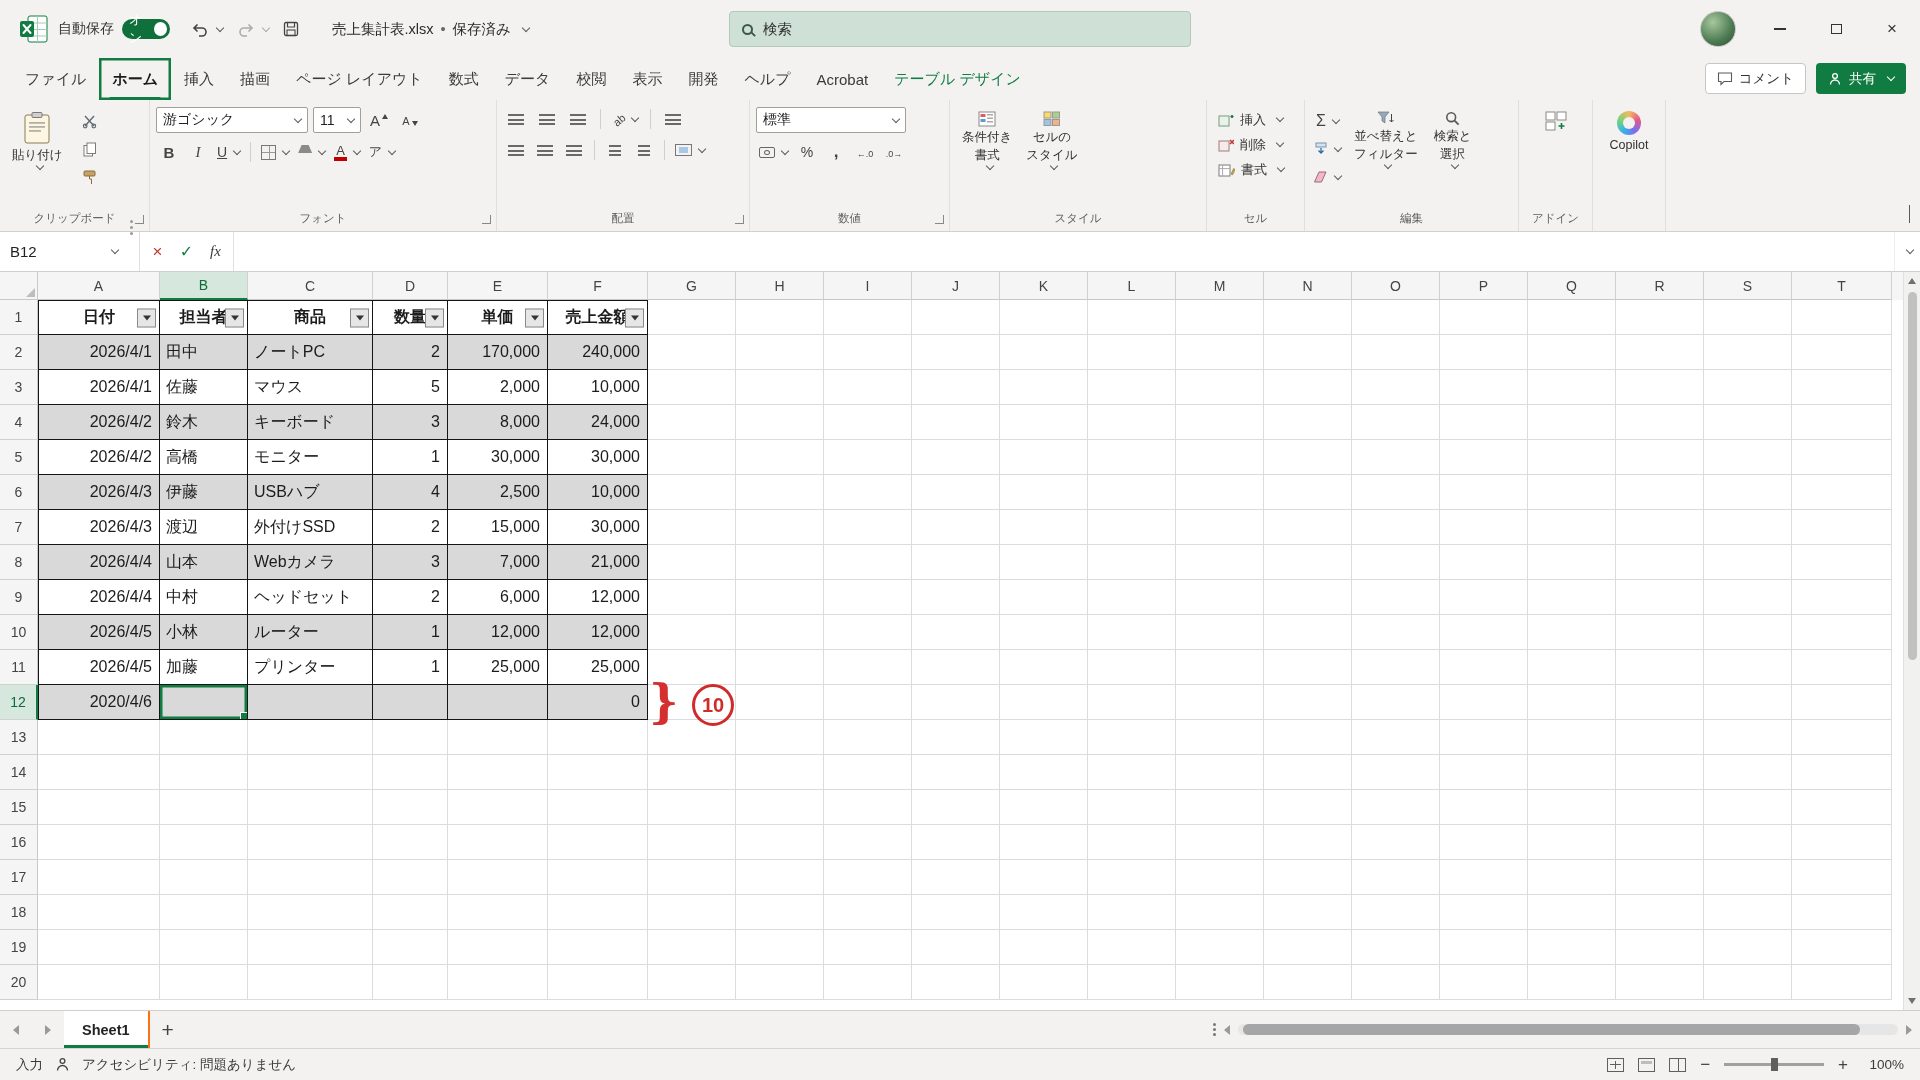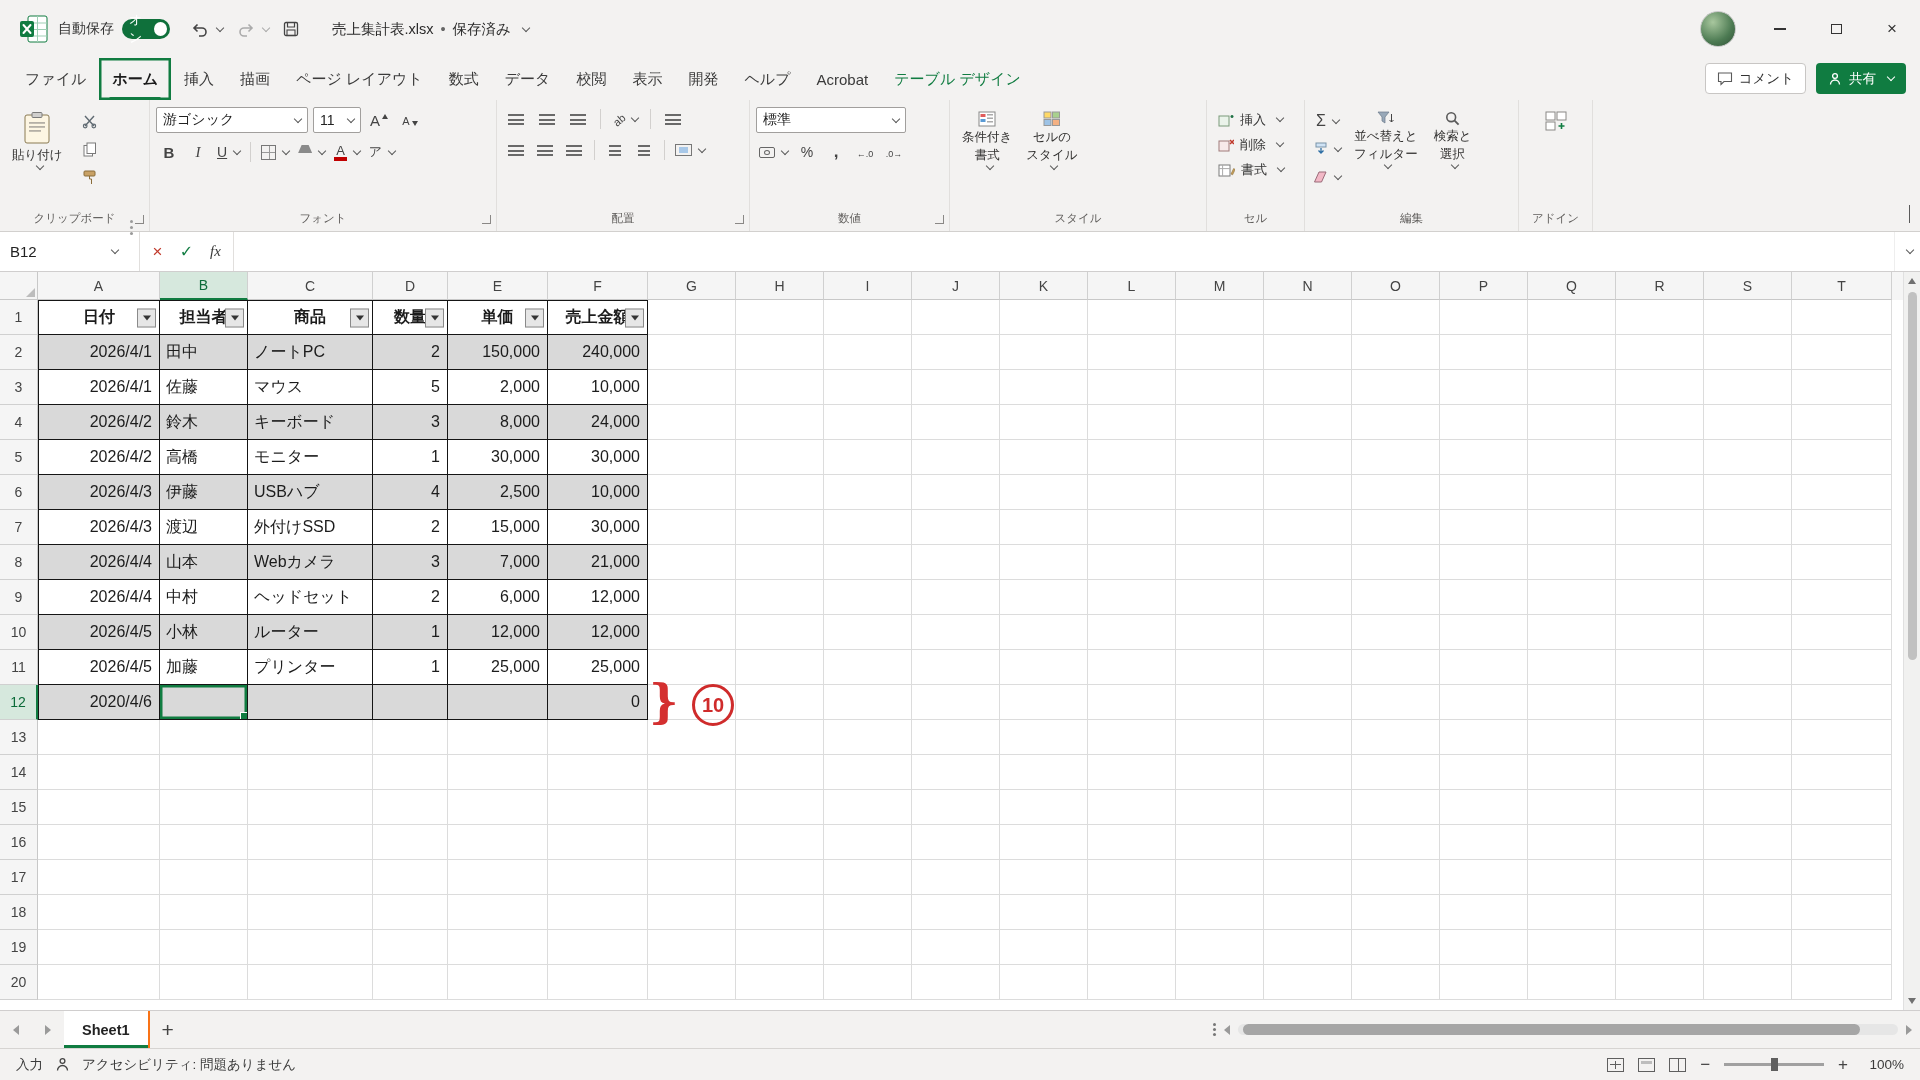--- a/index.html
+++ b/index.html
@@ -196,20 +196,24 @@
           <path d="M4.5 1.5 v4.5 h7 V1.5" fill="none" stroke="#444" stroke-width="1.2"></path>
           <rect x="4" y="9" width="8" height="5.5" fill="none" stroke="#444" stroke-width="1.1"></rect>
         </svg>
     </div>
     <div class="filewrap">
       <span>売上集計表.xlsx</span>
       <span class="sep">•</span>
       <span>保存済み</span>
       <span class="dd"></span>
     </div>
+    <div class="searchbox">
+      <span class="mag"></span>
+      <span>検索</span>
+    </div>
     <div class="tb-right">
       <div class="avatar"></div>
       <div class="winbtn">
           <span class="minbar"></span>
         </div>
       <div class="winbtn">
           <span class="maxbox"></span>
         </div>
       <div class="winbtn">×</div>
     </div>
@@ -525,20 +529,26 @@
         <svg width="22" height="20">
             <rect x="1" y="1" width="9" height="8" fill="#fff" stroke="#8a8886"></rect>
             <rect x="12" y="1" width="9" height="8" fill="#fff" stroke="#8a8886"></rect>
             <rect x="1" y="11" width="9" height="8" fill="#fff" stroke="#8a8886"></rect>
             <path d="M16.5 12 v6 M13.5 15 h6" stroke="#107c41" stroke-width="1.6"></path>
           </svg>
       </div>
       <div class="rg-label">アドイン</div>
     </div>
 
+    <div class="rgroup" style="width:73px">
+      <div class="bb">
+        <span class="cop-ic"></span>
+        <span class="l">Copilot</span>
+      </div>
+    </div>
 
 
 
     <div class="ribcollapse"><span class="dd"></span></div>
   </div>
 
   <div class="fbar">
     <div class="namebox">
       <span>B12</span>
       <span class="dd"></span>
@@ -636,21 +646,21 @@
           <div class="cell" style="width: 88px;"></div>
           <div class="cell" style="width: 88px;"></div>
           <div class="cell" style="width: 100px;"></div>
         </div>
         <div class="grow">
           <div class="rowh">2</div>
           <div class="cell td al-right tl band" style="width: 122px;">2026/4/1</div>
           <div class="cell td al-left band" style="width: 88px;">田中</div>
           <div class="cell td al-left band" style="width: 125px;">ノートPC</div>
           <div class="cell td al-right band" style="width: 75px;">2</div>
-          <div class="cell td al-right band" style="width: 100px;">150,000</div>
+          <div class="cell td al-right band" style="width: 100px;">170,000</div>
           <div class="cell td al-right band" style="width: 100px;">240,000</div>
           <div class="cell" style="width: 88px;"></div>
           <div class="cell" style="width: 88px;"></div>
           <div class="cell" style="width: 88px;"></div>
           <div class="cell" style="width: 88px;"></div>
           <div class="cell" style="width: 88px;"></div>
           <div class="cell" style="width: 88px;"></div>
           <div class="cell" style="width: 88px;"></div>
           <div class="cell" style="width: 88px;"></div>
           <div class="cell" style="width: 88px;"></div>

